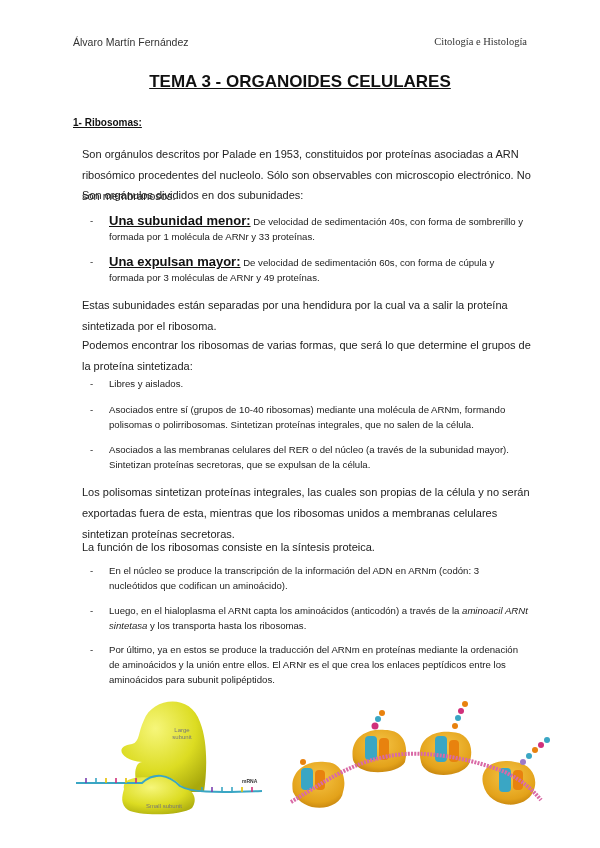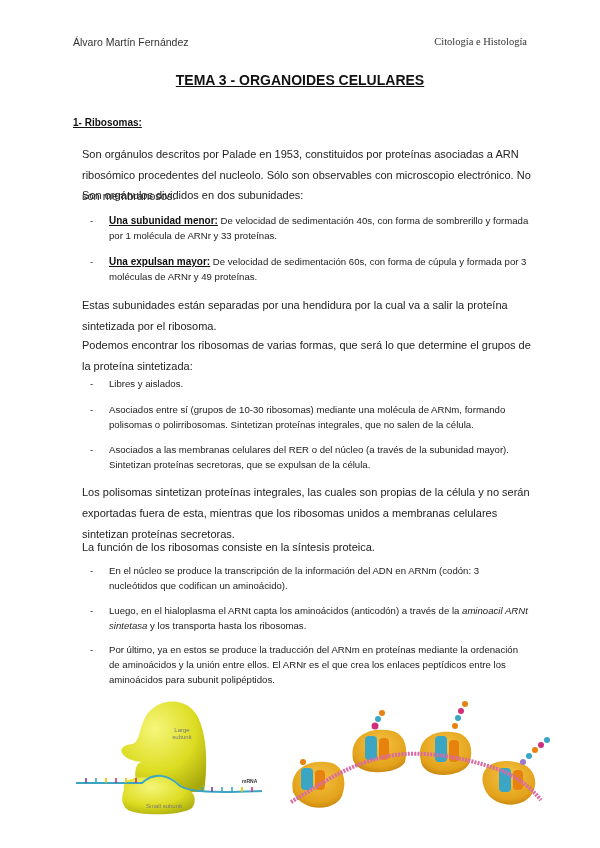--- a/index.html
+++ b/index.html
@@ -3,28 +3,28 @@
 <meta charset="utf-8">
 <style>
   html, body { margin:0; padding:0; background:#ffffff; }
   body { width:600px; height:848px; position:relative; overflow:hidden;
          font-family:"Liberation Sans", sans-serif; color:#222; }
   .header { position:absolute; top:36px; left:73px; right:73px; height:14px;
             font-size:10.5px; color:#333; }
   .header .left { position:absolute; left:0; top:0; }
   .header .right { position:absolute; right:0; top:0;font-family:Liberation Serif, serif; }
   .title { position:absolute; top:72px; left:0; width:600px; text-align:center;
-           font-size:14px; font-weight:bold; text-decoration:underline; color:#111; }
+           font-size:17px; font-weight:bold; text-decoration:underline; color:#111; }
   .section { position:absolute; top:117px; left:73px; font-size:10px; font-weight:bold;
              text-decoration:underline; color:#111; }
   .p { position:absolute; left:82px; width:455px; font-size:11px; line-height:21px; color:#222; }
   .li { position:absolute; left:90px; width:440px; font-size:9.6px; line-height:15px; color:#222; }
   .li .dash { position:absolute; left:0; top:0; }
   .li .txt { position:absolute; left:19px; top:0; width:420px; }
-  .li .lbl { font-weight:bold; text-decoration:underline; font-size:10px; color:#111; }
+  .li .lbl { font-weight:bold; text-decoration:underline; font-size:13px; color:#111; }
   .u { }
   .i { font-style:italic; }
   .fig { position:absolute; }
 </style>
 </head>
 <body>
 
 <div class="header">
   <span class="left">Álvaro Martín Fernández</span>
   <span class="right">Citología e Histología</span>
@@ -47,21 +47,21 @@
 
 <div class="p" style="top:295px">Estas subunidades están separadas por una hendidura por la cual va a salir la proteína sintetizada por el ribosoma.</div>
 <div class="p" style="top:335px">Podemos encontrar los ribosomas de varias formas, que será lo que determine el grupos de la proteína sintetizada:</div>
 
 <div class="li" style="top:376px">
   <span class="dash">-</span>
   <span class="txt">Libres y aislados.</span>
 </div>
 <div class="li" style="top:402px">
   <span class="dash">-</span>
-  <span class="txt"><span>Asociados entre sí (grupos de 10-30 ribosomas) mediante una molécula de ARNm, formando </span><span class="u">polisomas </span><span>o </span><span class="u">polirribosomas</span><span>. Sintetizan proteínas integrales, que no salen de la célula.</span></span>
+  <span class="txt"><span>Asociados entre sí (grupos de 10-40 ribosomas) mediante una molécula de ARNm, formando </span><span class="u">polisomas </span><span>o </span><span class="u">polirribosomas</span><span>. Sintetizan proteínas integrales, que no salen de la célula.</span></span>
 </div>
 <div class="li" style="top:442px">
   <span class="dash">-</span>
   <span class="txt">Asociados a las membranas celulares del RER o del núcleo (a través de la subunidad mayor). Sintetizan proteínas secretoras, que se expulsan de la célula.</span>
 </div>
 
 <div class="p" style="top:482px">Los polisomas sintetizan proteínas integrales, las cuales son propias de la célula y no serán exportadas fuera de esta, mientras que los ribosomas unidos a membranas celulares sintetizan proteínas secretoras.</div>
 <div class="p" style="top:537px">La función de los ribosomas consiste en la síntesis proteica.</div>
 
 <div class="li" style="top:563px">

